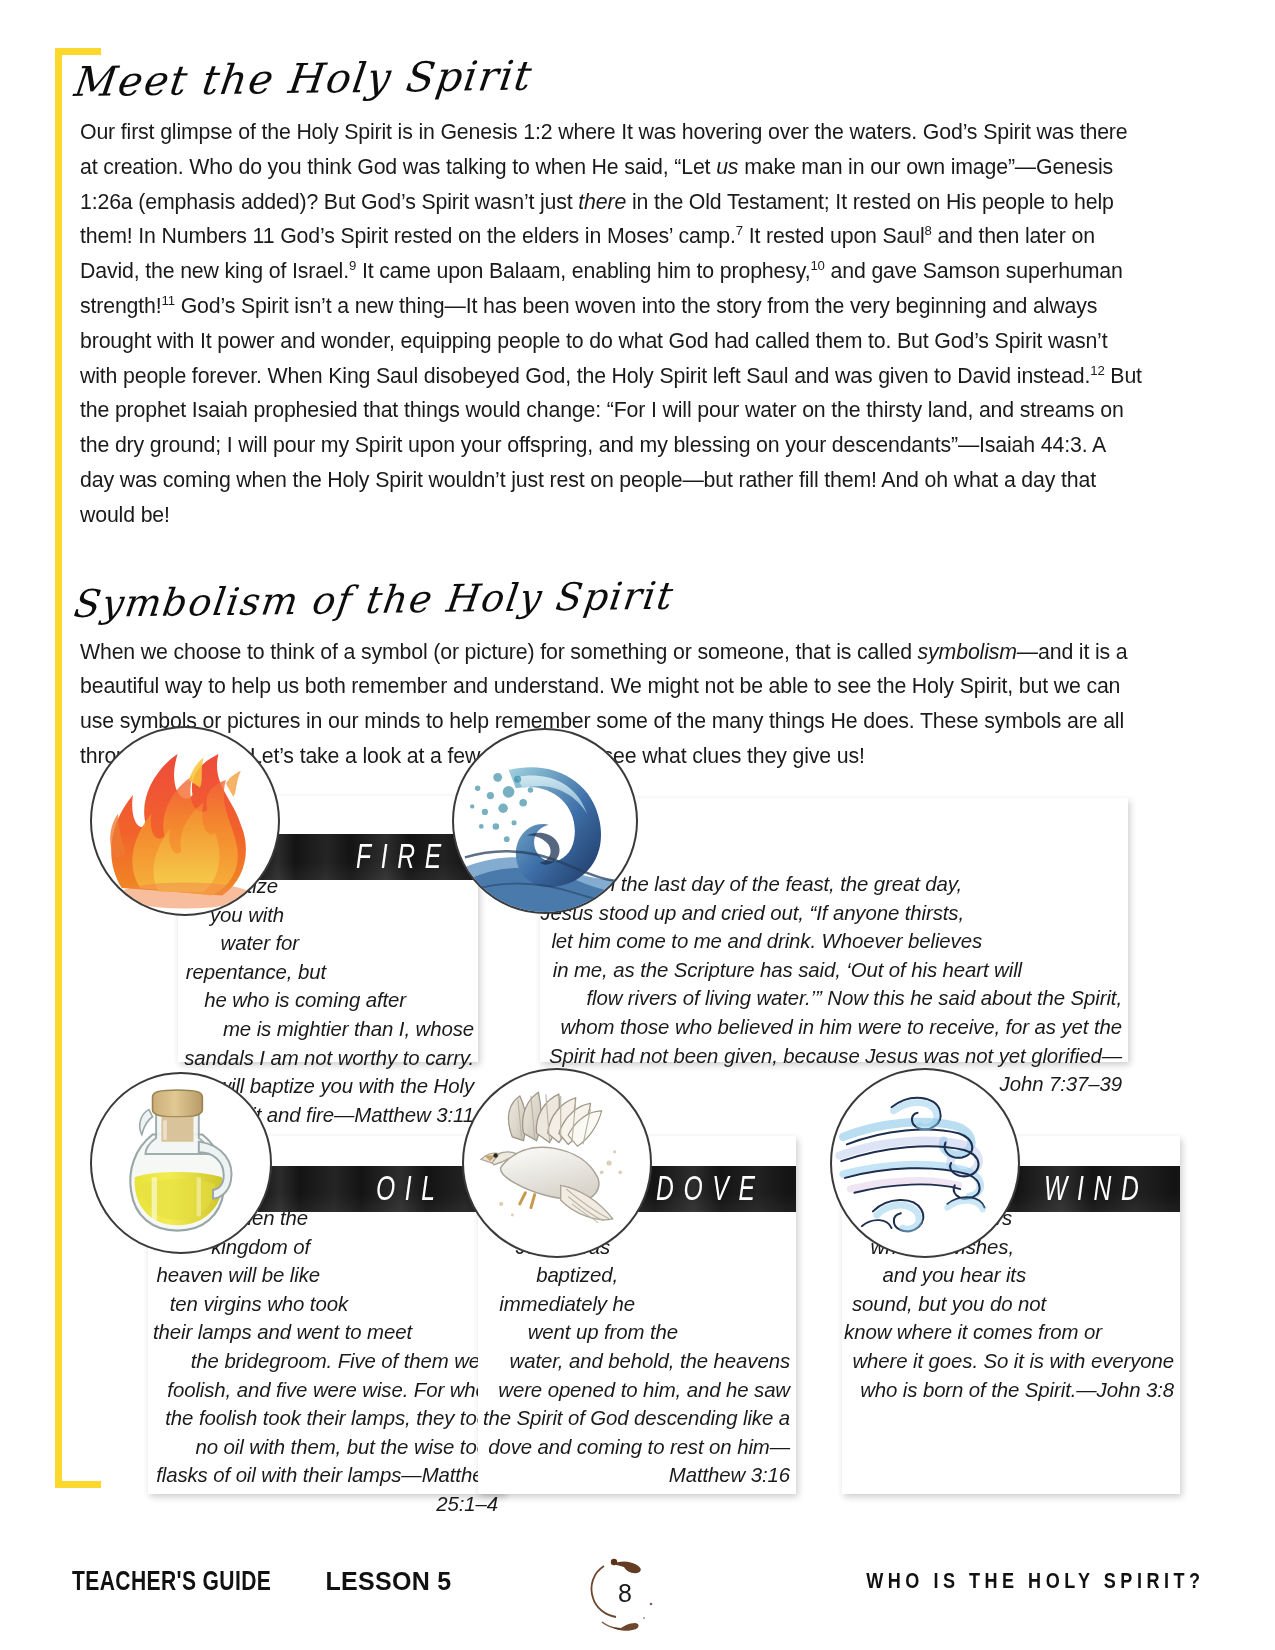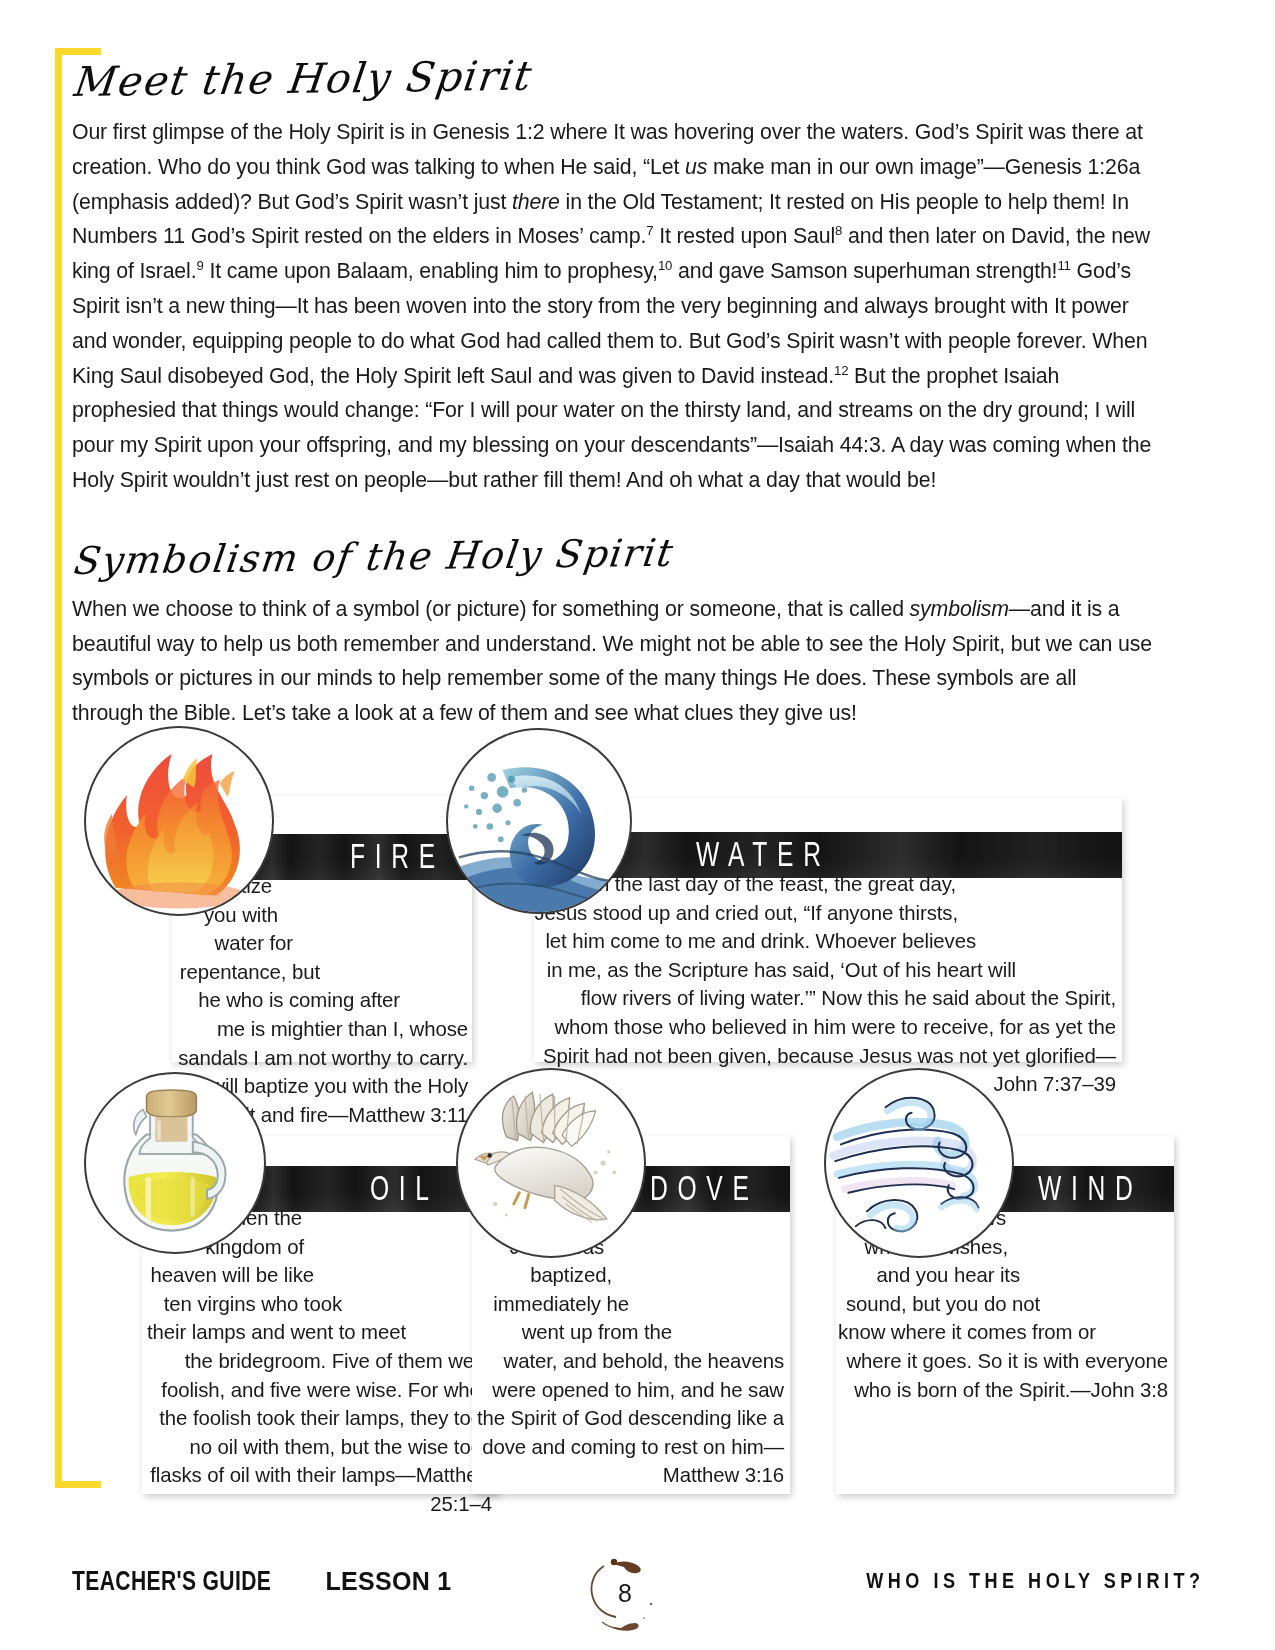--- a/index.html
+++ b/index.html
@@ -77,40 +77,41 @@
   .script-heading.h2 {
     font-size: 38px;
   }
 
   
   .body-text {
     font-family: "Liberation Sans", sans-serif;
     font-size: 21.3px;
     line-height: 34.8px;
     color: #1a1a1a;
-    margin: 0;
+    margin: 8px;
     letter-spacing: -0.15px;
     text-align: left;
   }
   .body-text em { font-style: italic; }
   .body-text sup {
     font-size: 0.62em;
     vertical-align: super;
     line-height: 0;
   }
 
   .spacer-lg { height: 44px; }
 
   
   .cards {
     position: absolute;
-    left: 84px;
+    left: 90px;
     top: 712px;
     width: 1090px;
     height: 790px;
+    font-style: italic;
   }
   .card {
     position: absolute;
     background: #ffffff;
     box-shadow: 2px 3px 7px rgba(0,0,0,0.20);
     box-sizing: border-box;
   }
   .banner {
     position: absolute;
     height: 46px;
@@ -294,23 +295,20 @@
         <path d="M26 86 C18 74 22 58 32 46 C30 58 36 62 39 58 C36 46 44 32 54 26 C50 42 58 48 62 44 C60 34 66 30 72 28 C68 42 76 52 78 64 C80 76 74 86 64 90 Z" fill="url(#fg2)" opacity="0.92"></path>
         <path d="M36 88 C30 78 34 64 42 54 C40 66 46 70 48 66 C46 56 52 46 60 40 C57 54 64 60 66 56 C70 66 70 80 60 88 Z" fill="url(#fg3)"></path>
         <path d="M52 28 C54 22 57 18 60 16 C58 24 60 28 58 32 Z" fill="#F7C63B" opacity="0.85"></path>
         <path d="M72 30 C74 26 78 24 80 23 C77 30 78 34 76 37 Z" fill="#F49A32" opacity="0.75"></path>
         <path d="M12 70 C8 60 10 52 14 46 C14 56 17 62 18 68 Z" fill="#EE7A33" opacity="0.8"></path>
         <ellipse cx="50" cy="90" rx="36" ry="7" fill="#F2874B" opacity="0.55"></ellipse>
       </svg>
     </div>
 
     <div class="card" style="left:450px; top:86px; width:588px; height:264px;">
-      <div class="banner" style="left:64px; top:34px; width:524px;">
-        <span class="banner-label" style="margin-left:98px;">WATER</span>
-      </div>
       <div class="card-text" style="left:0px; top:72px; width:588px; padding-right:6px;">
         <span class="float-shape" style="width:160px;height:27px;"></span>
         <span class="float-shape" style="width:158px;height:28px;"></span>
         <span class="float-shape" style="width:140px;height:28px;"></span>
         <span class="float-shape" style="width:100px;height:28px;"></span>
         <span>On the last day of the feast, the great day, Jesus stood up and cried out, “If anyone thirsts, let him come to me and drink. Whoever believes in me, as the Scripture has said, ‘Out of his heart will flow rivers of living water.’” Now this he said about the Spirit, whom those who believed in him were to receive, for as yet the Spirit had not been given, because Jesus was not yet glorified—John 7:37–39</span>
       </div>
     </div>
     <div class="medallion" style="left:362px; top:16px; width:182px; height:182px;">
       <svg viewBox="0 0 100 100">
@@ -475,21 +473,21 @@
           <path d="M62 72 C70 66 80 68 82 74" stroke="#1D2E4E" stroke-width="1"></path>
           <path d="M62 74 C70 68 79 70 81 75" stroke="#8FCBEA" stroke-width="3.2" opacity="0.45"></path>
         </g>
       </svg>
     </div>
 
   </div>
 
   <div class="footer">
     <div class="footer-left">
-      <span class="tg-strong">TEACHER'S GUIDE</span><span class="tg-lesson">LESSON 1</span>
+      <span class="tg-strong">TEACHER'S GUIDE</span><span class="tg-lesson">LESSON 5</span>
     </div>
 
     <div class="page-num-wrap">
       <svg viewBox="0 0 90 90">
         <path d="M24 18 C13 25 9 38 13 50 C16 60 25 67 36 69" stroke="#5C3217" stroke-width="1.8" fill="none" opacity="0.9"></path>
         <path d="M33 16 C41 12 50 13 57 17 C62 20 62 24 57 25 C52 26 46 23 44 19" fill="#5C3217" opacity="0.95"></path>
         <circle cx="34" cy="14" r="3.2" fill="#5C3217"></circle>
         <path d="M31 79 C38 83 48 84 56 81 C60 79 59 75 55 75 C49 75 44 78 41 80 Z" fill="#5C3217" opacity="0.9"></path>
         <path d="M22 74 C27 78 33 80 39 81" stroke="#5C3217" stroke-width="1.6" fill="none" opacity="0.8"></path>
         <circle cx="71" cy="56" r="1.3" fill="#5C3217" opacity="0.75"></circle>

